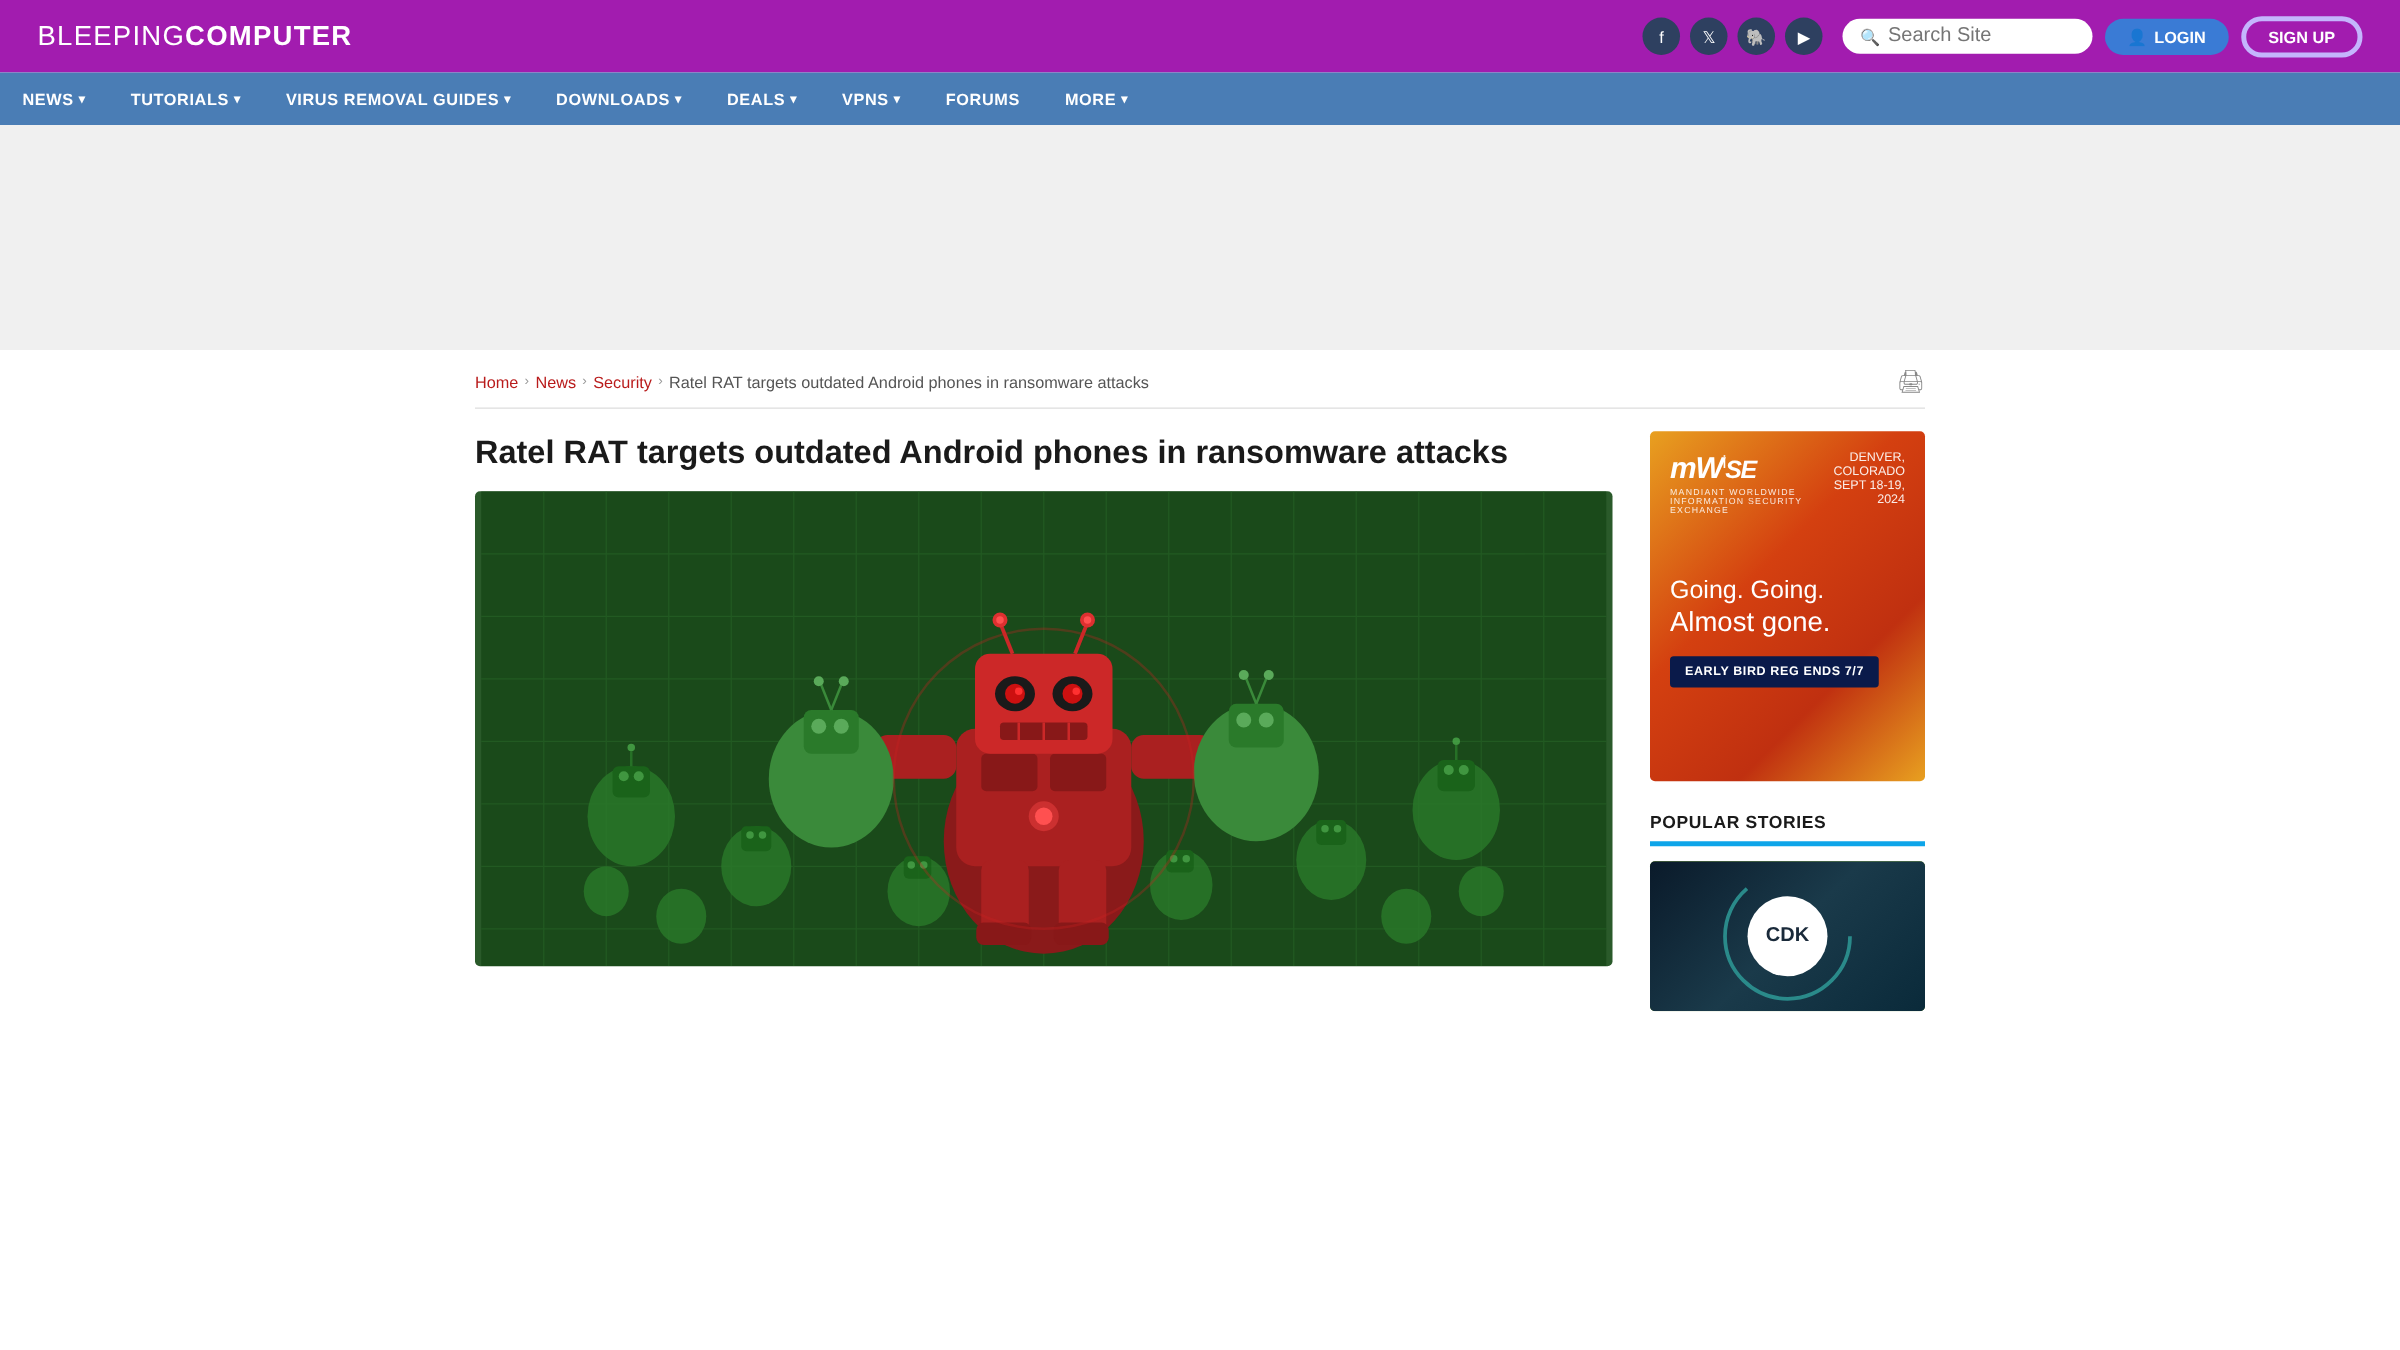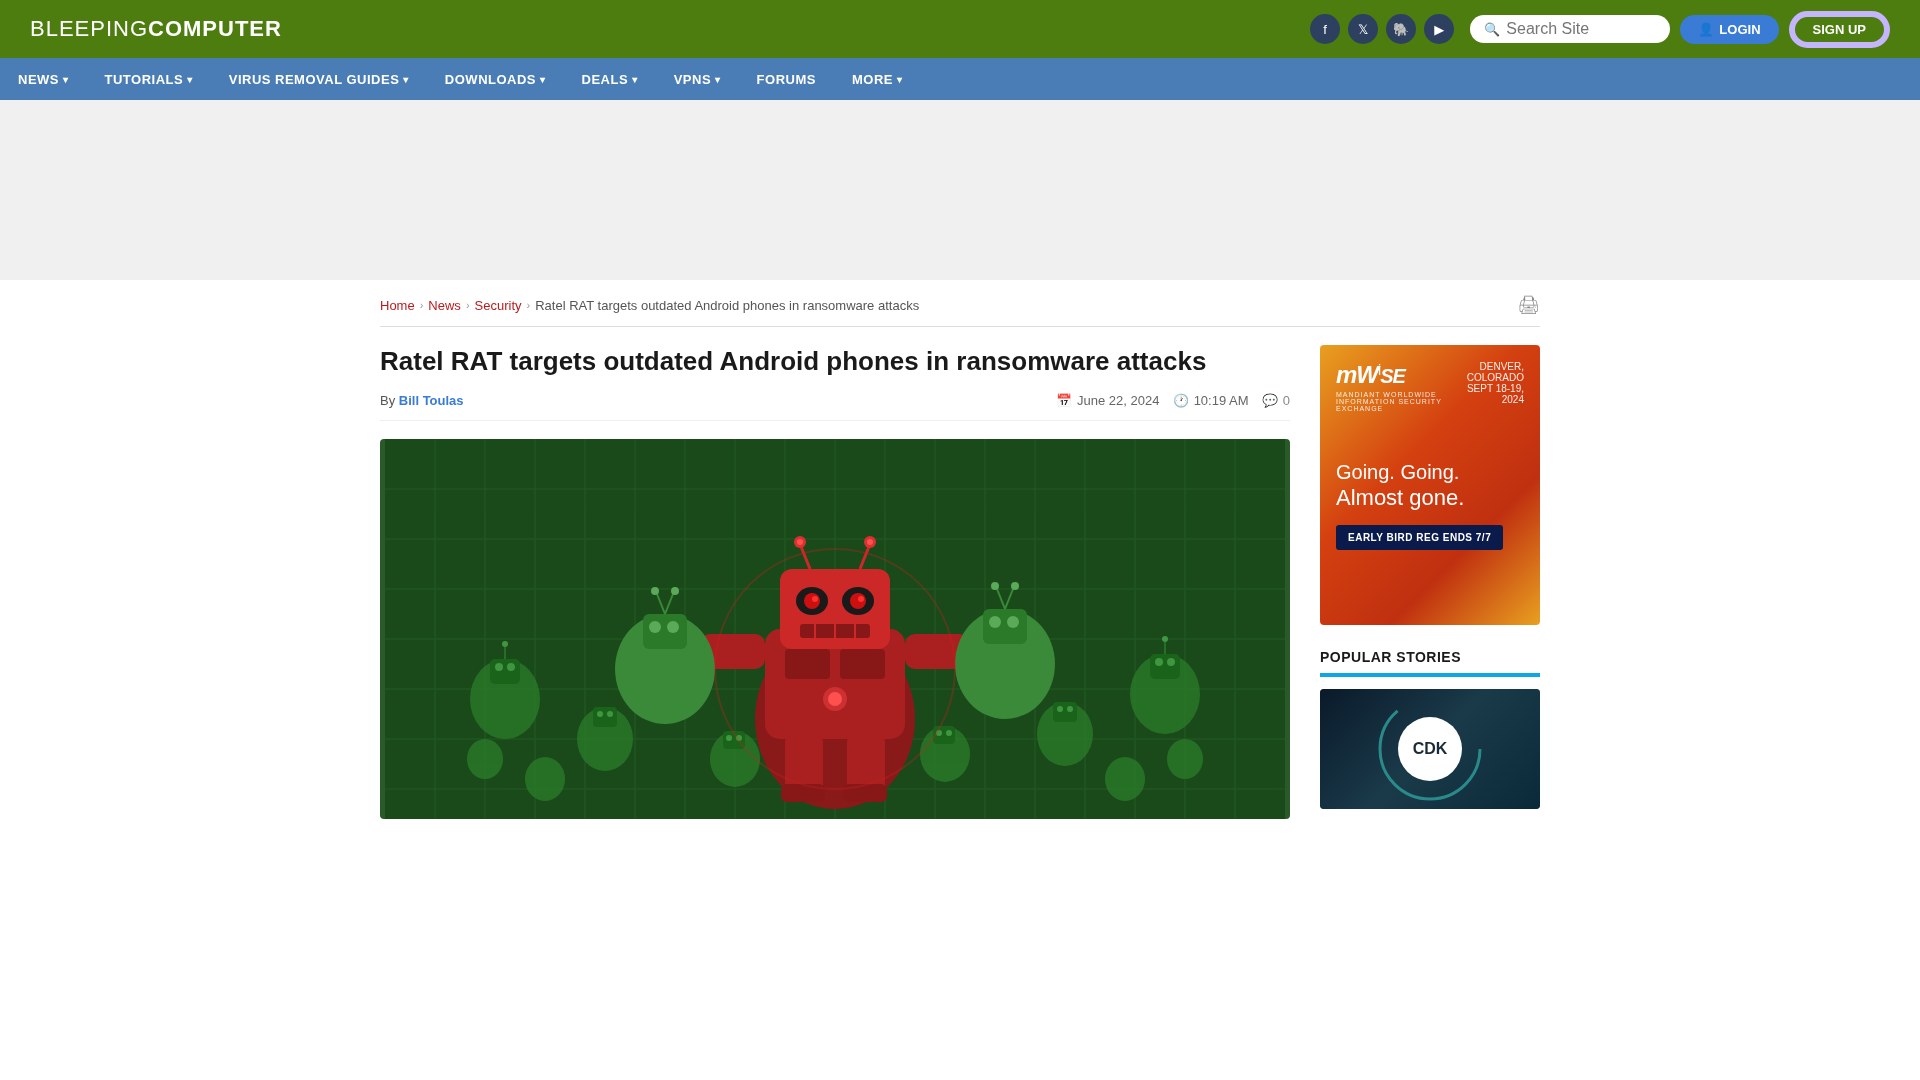--- a/index.html
+++ b/index.html
@@ -1,20 +1,20 @@
 <!DOCTYPE html>
 <html><head>
   <meta charset="utf-8">
   <style>
     * { margin: 0; padding: 0; box-sizing: border-box; }
     body { font-family: Arial, sans-serif; background: #fff; color: #333; font-size: 14px; }
 
     
     .header {
-      background: #4d7c0f;
+      background: #a21caf;
       display: flex;
       align-items: center;
       justify-content: space-between;
       padding: 8px 30px;
       height: 58px;
     }
     .logo {
       color: #fff;
       font-size: 22px;
       font-weight: 300;
@@ -72,21 +72,21 @@
       font-size: 13px;
       cursor: pointer;
       display: flex;
       align-items: center;
       gap: 5px;
       font-weight: 600;
     }
     .btn-signup {
       background: transparent;
       color: #fff;
-      border: 6px solid #c4b5fd;
+      border: 4px solid #c4b5fd;
       border-radius: 20px;
       padding: 5px 18px;
       font-size: 13px;
       cursor: pointer;
       font-weight: 600;
     }
 
     
     .nav {
       background: #4a7db5;
@@ -365,40 +365,20 @@
       <span class="breadcrumb-current">Ratel RAT targets outdated Android phones in ransomware attacks</span>
     </nav>
     <span class="print-icon">🖨</span>
   </div>
 
   <div class="article-content">
 
     <div class="article-main">
       <h1 class="article-title">Ratel RAT targets outdated Android phones in ransomware attacks</h1>
 
-      <div class="article-meta">
-        <div class="article-author">
-          <span>By</span>
-          <a>Bill Toulas</a>
-        </div>
-        <div class="article-meta-right">
-          <div class="meta-item">
-            <span class="meta-icon">📅</span>
-            <span>June 22, 2024</span>
-          </div>
-          <div class="meta-item">
-            <span class="meta-icon">🕐</span>
-            <span>10:19 AM</span>
-          </div>
-          <div class="comments-badge">
-            <span class="meta-icon">💬</span>
-            <span>0</span>
-          </div>
-        </div>
-      </div>
 
       <div class="article-image">
         <svg class="robot-scene" viewBox="0 0 900 380" xmlns="http://www.w3.org/2000/svg">
 
           <rect width="900" height="380" fill="#1a4a1a"></rect>
 
           <g stroke="#2a6a2a" stroke-width="1" opacity="0.5">
             <line x1="0" y1="50" x2="900" y2="50"></line>
             <line x1="0" y1="100" x2="900" y2="100"></line>
             <line x1="0" y1="150" x2="900" y2="150"></line>

